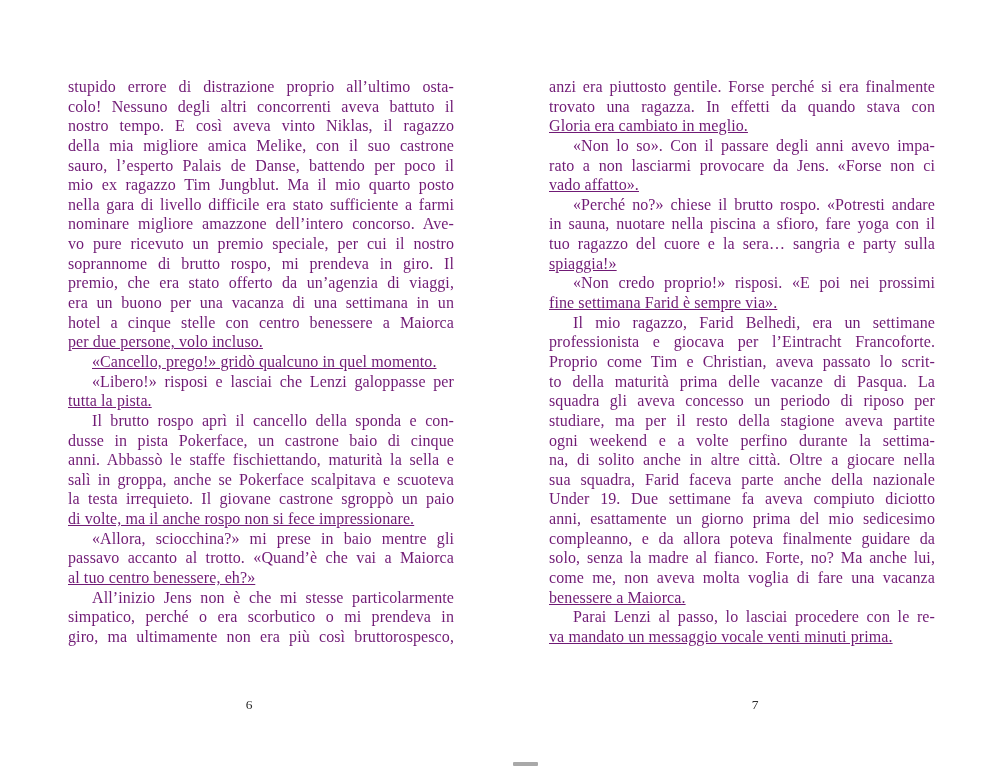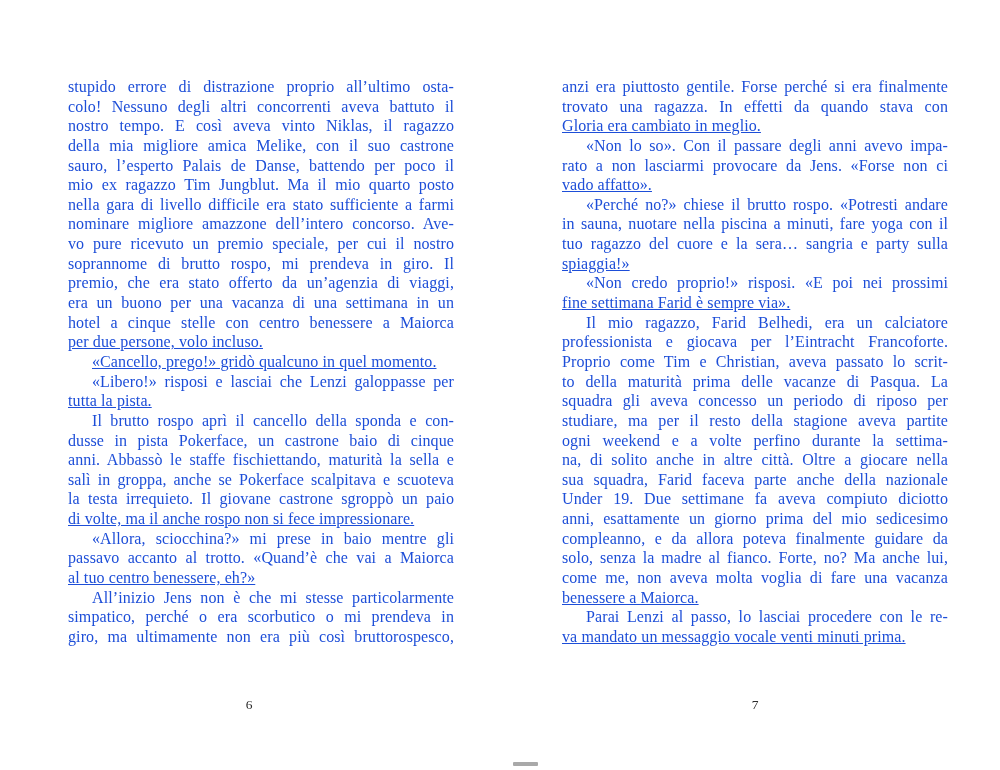--- a/index.html
+++ b/index.html
@@ -20,25 +20,25 @@
     top: 0;
     height: 770px;
     width: 500px;
   }
   .page-left  { left: 0; }
   .page-right { left: 500px; }
   .text-block {
     position: absolute;
     top: 77px;
     width: 386px;
-    color: #1d4ed8;
+    color: #701a75;
     font-size: 16px;
   }
   .page-left  .text-block { left: 68px; }
-  .page-right .text-block { left: 62px; }
+  .page-right .text-block { left: 49px; }
   .line {
     line-height: 19.65px;
     height: 19.65px;
     text-align: justify;
     text-align-last: justify;
     white-space: normal;
     letter-spacing: 0.1px;
   }
   .line.p { text-indent: 24px; }   
   .line.e { text-align-last: left; text-decoration: underline; } 
@@ -104,26 +104,26 @@
 
   <div class="page page-right">
     <div class="text-block">
         <div class="line">anzi era piuttosto gentile. Forse perché si era finalmente</div>
         <div class="line">trovato una ragazza. In effetti da quando stava con</div>
         <div class="line e">Gloria era cambiato in meglio.</div>
         <div class="line p">«Non lo so». Con il passare degli anni avevo impa-</div>
         <div class="line">rato a non lasciarmi provocare da Jens. «Forse non ci</div>
         <div class="line e">vado affatto».</div>
         <div class="line p">«Perché no?» chiese il brutto rospo. «Potresti andare</div>
-        <div class="line">in sauna, nuotare nella piscina a minuti, fare yoga con il</div>
+        <div class="line">in sauna, nuotare nella piscina a sfioro, fare yoga con il</div>
         <div class="line">tuo ragazzo del cuore e la sera… sangria e party sulla</div>
         <div class="line e">spiaggia!»</div>
         <div class="line p">«Non credo proprio!» risposi. «E poi nei prossimi</div>
         <div class="line e">fine settimana Farid è sempre via».</div>
-        <div class="line p">Il mio ragazzo, Farid Belhedi, era un calciatore</div>
+        <div class="line p">Il mio ragazzo, Farid Belhedi, era un settimane</div>
         <div class="line">professionista e giocava per l’Eintracht Francoforte.</div>
         <div class="line">Proprio come Tim e Christian, aveva passato lo scrit-</div>
         <div class="line">to della maturità prima delle vacanze di Pasqua. La</div>
         <div class="line">squadra gli aveva concesso un periodo di riposo per</div>
         <div class="line">studiare, ma per il resto della stagione aveva partite</div>
         <div class="line">ogni weekend e a volte perfino durante la settima-</div>
         <div class="line">na, di solito anche in altre città. Oltre a giocare nella</div>
         <div class="line">sua squadra, Farid faceva parte anche della nazionale</div>
         <div class="line">Under 19. Due settimane fa aveva compiuto diciotto</div>
         <div class="line">anni, esattamente un giorno prima del mio sedicesimo</div>

